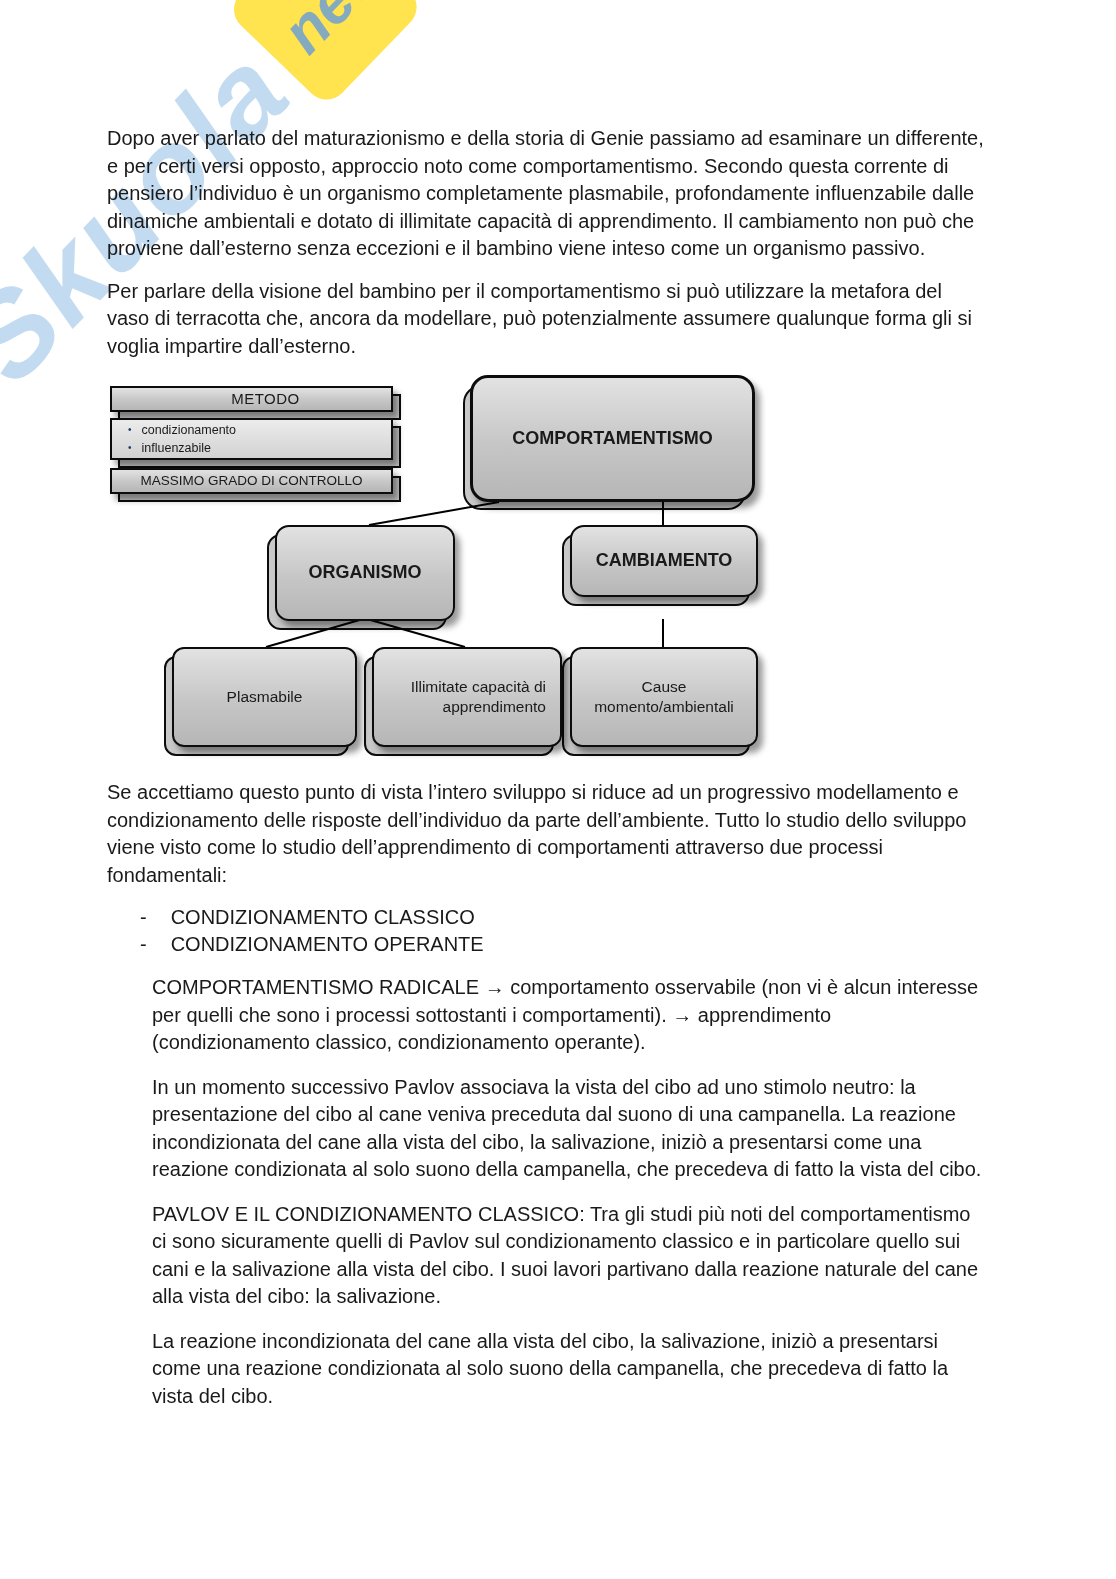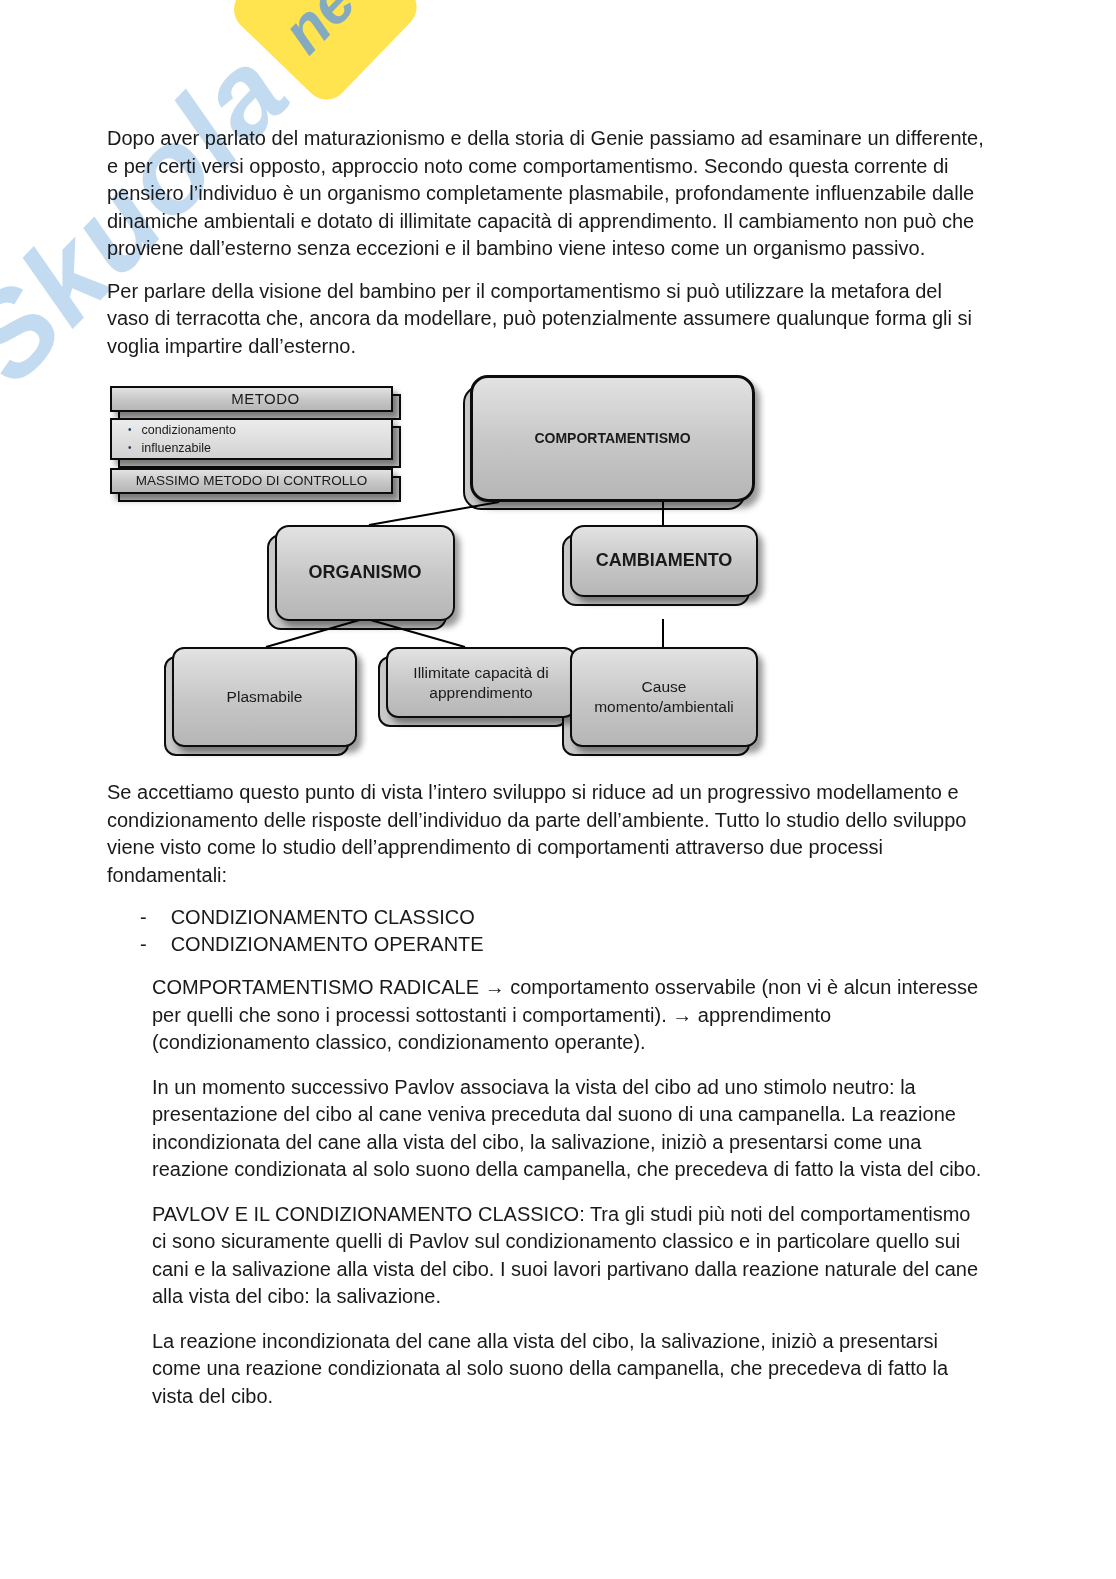--- a/index.html
+++ b/index.html
@@ -57,21 +57,21 @@
   .dbox::before {
     content:""; position:absolute; width:100%; height:100%;
     border:2px solid #0c0c0c; background:#c9c9c9;
     border-radius:inherit; z-index:-1;
   }
   .echo-l::before { left:-10px; top:7px; }
   .echo-r::before { left:6px;  top:6px; }
 
   .hdr   { font-size:15px; letter-spacing:0.5px; }
   .small { font-size:13.5px; }
-  .root  { border-width:3px; border-radius:18px; font-weight:bold; font-size:14px; }
+  .root  { border-width:3px; border-radius:18px; font-weight:bold; font-size:18px; }
   .mid   { border-radius:14px; font-weight:bold; font-size:18px; }
   .leaf  { border-radius:12px; font-size:15.5px; padding:6px 14px; line-height:20px; }
 
   .metodo-items {
     flex-direction:column; align-items:flex-start; justify-content:center;
     padding-left:16px; gap:2px; text-align:left;
     background:linear-gradient(180deg,#ececec,#d2d2d2);
   }
   .metodo-items .li { display:flex; gap:10px; font-size:12.5px; line-height:16px; }
   .metodo-items .li .bullet { font-size:10px; color:#1a3a6b; }
@@ -108,31 +108,31 @@
         <div class="li">
           <span class="bullet">•</span>
           <span>condizionamento</span>
         </div>
         <div class="li">
           <span class="bullet">•</span>
           <span>influenzabile</span>
         </div>
       </div>
 
-      <div class="dbox small echo-r" style="left:3px; top:93px; width:283px; height:26px;">MASSIMO METODO DI CONTROLLO</div>
+      <div class="dbox small echo-r" style="left:3px; top:93px; width:283px; height:26px;">MASSIMO GRADO DI CONTROLLO</div>
 
       <div class="dbox root echo-l" style="left:363px; top:0; width:285px; height:127px;">COMPORTAMENTISMO</div>
 
       <div class="dbox mid echo-l" style="left:168px; top:150px; width:180px; height:96px;">ORGANISMO</div>
 
       <div class="dbox mid echo-l" style="left:463px; top:150px; width:188px; height:72px;">CAMBIAMENTO</div>
 
       <div class="dbox leaf echo-l" style="left:65px; top:272px; width:185px; height:100px;">Plasmabile</div>
 
-      <div class="dbox leaf echo-l" style="left:279px; top:272px; width:190px; height:71px;">Illimitate capacità di apprendimento</div>
+      <div class="dbox leaf echo-l" style="left:265px; top:272px; width:190px; height:100px;text-align:right;">Illimitate capacità di apprendimento</div>
 
       <div class="dbox leaf echo-l" style="left:463px; top:272px; width:188px; height:100px;">Cause momento/ambientali</div>
     </div>
 
     <p>Se accettiamo questo punto di vista l’intero sviluppo si riduce ad un progressivo modellamento e condizionamento delle risposte dell’individuo da parte dell’ambiente. Tutto lo studio dello sviluppo viene visto come lo studio dell’apprendimento di comportamenti attraverso due processi fondamentali:</p>
 
     <ul class="dashlist">
       <li>
         <span>-</span>
         <span>CONDIZIONAMENTO CLASSICO</span>

